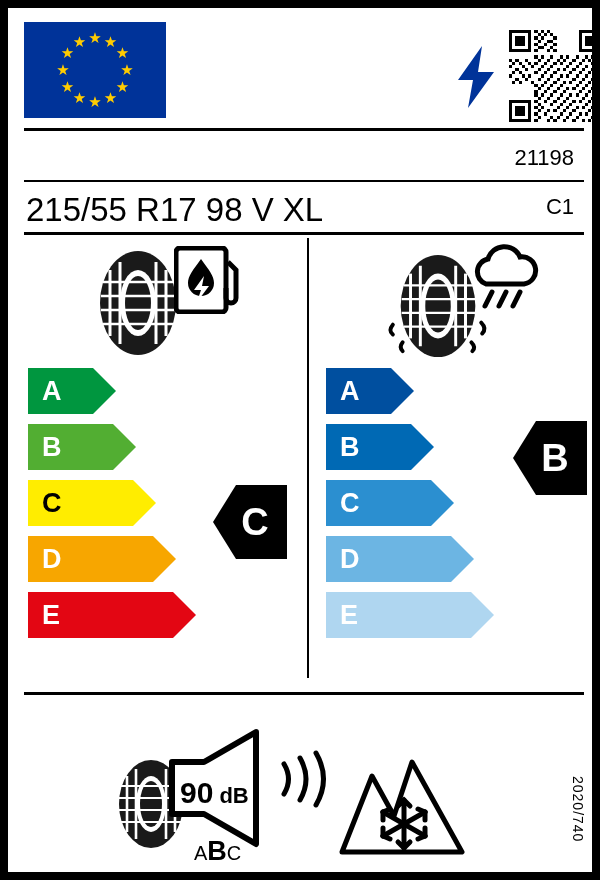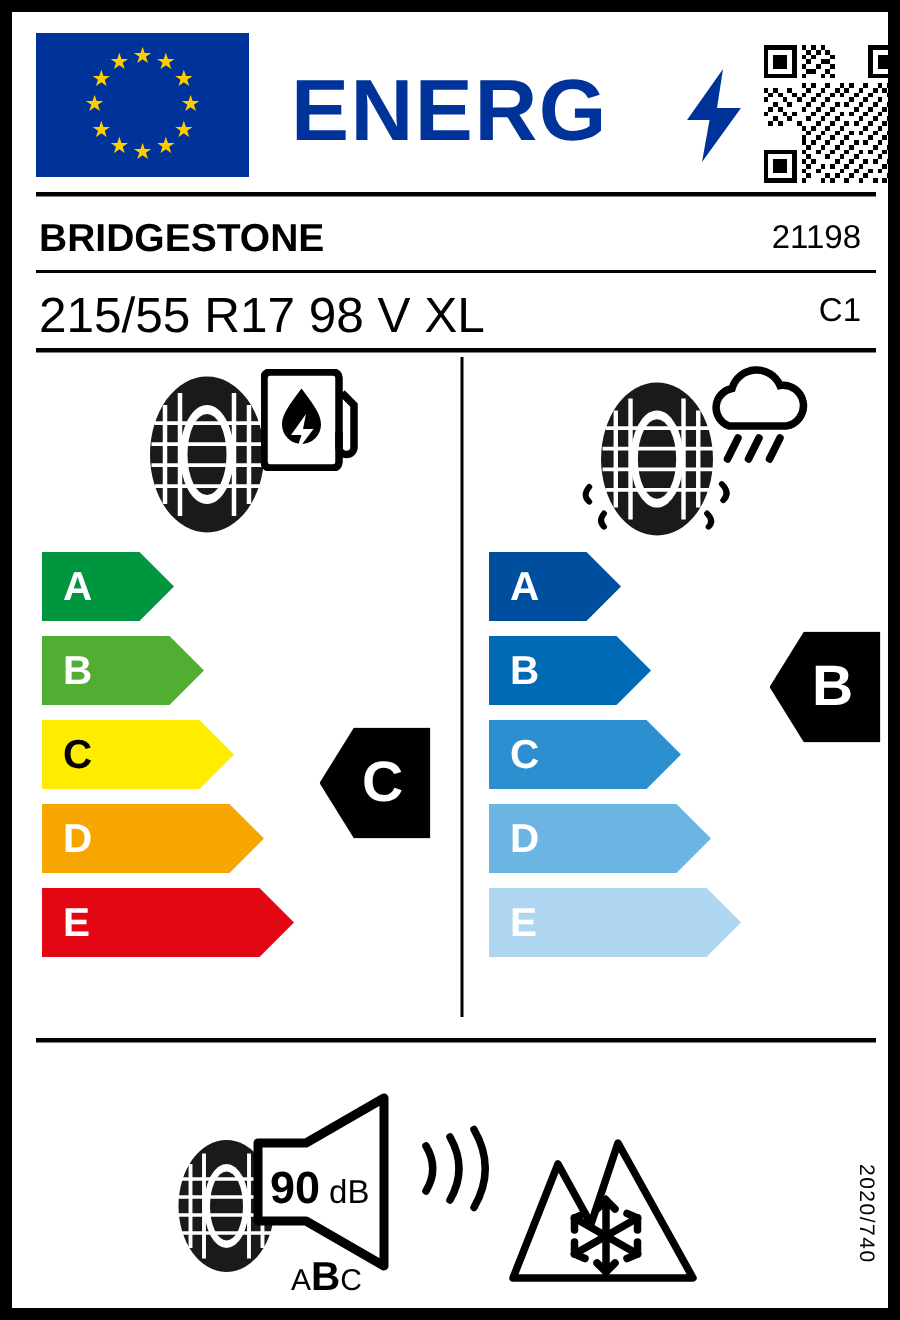--- a/index.html
+++ b/index.html
@@ -226,21 +226,20 @@
         <span class="star" style="left:36px; top:57px;">★</span>
         <span class="star" style="left:48px; top:68px;">★</span>
         <span class="star" style="left:63.5px; top:72px;">★</span>
         <span class="star" style="left:79px; top:68px;">★</span>
         <span class="star" style="left:91px; top:57px;">★</span>
         <span class="star" style="left:95.5px; top:40px;">★</span>
         <span class="star" style="left:91px; top:23px;">★</span>
         <span class="star" style="left:79px; top:12px;">★</span>
       </div>
 
-      <div class="energy-word">ENERG</div>
 
       <svg class="bolt" viewBox="0 0 40 62">
         <polygon points="26,0 2,34 17,34 12,62 38,26 22,26" fill="#003399"></polygon>
       </svg>
 
       <svg class="qr" viewBox="0 0 29 29" shape-rendering="crispEdges">
         <rect width="29" height="29" fill="#fff"></rect>
         <g fill="#000">
           <rect x="0" y="0" width="7" height="1"></rect>
             <rect x="0" y="6" width="7" height="1"></rect>
@@ -450,21 +449,20 @@
           <rect x="25" y="28" width="1" height="1"></rect>
         </g>
       </svg>
     </div>
 
     <div class="rule" style="top:120px;"></div>
     <div class="rule thin" style="top:172px;"></div>
     <div class="rule" style="top:224px;"></div>
     <div class="rule" style="top:684px;"></div>
 
-    <div class="brand">BRIDGESTONE</div>
     <div class="code">21198</div>
     <div class="size">215/55 R17 98 V XL</div>
     <div class="class">C1</div>
 
     <div class="vdivider"></div>
 
     <svg class="pic" style="left:78px; top:240px; width:105px; height:110px;" viewBox="0 0 105 110">
       <ellipse cx="52" cy="55" rx="38" ry="52" fill="#1a1a1a"></ellipse>
       <ellipse cx="52" cy="55" rx="18" ry="33" fill="#ffffff"></ellipse>
       <ellipse cx="52" cy="55" rx="13" ry="27" fill="#1a1a1a"></ellipse>
@@ -618,21 +616,21 @@
 
     <svg class="pic" style="left:268px; top:740px; width:54px; height:62px;" viewBox="0 0 54 62">
       <g fill="none" stroke="#000" stroke-width="5" stroke-linecap="round">
         <path d="M8 16 q9 15 0 30"></path>
         <path d="M24 10 q12 21 0 42"></path>
         <path d="M40 5 q15 26 0 52"></path>
       </g>
     </svg>
 
     <div class="noise-db" style="left:172px; top:768px;">
-      <span>90</span><span style="font-size:22px; font-weight:normal; margin-left:6px;">dB</span>
+      <span>90</span><span style="font-size:22px; font-weight:bold; margin-left:6px;">dB</span>
     </div>
 
     <div class="noise-class" style="left:186px; top:828px;">
       <span>A</span><span class="sel">B</span><span>C</span>
     </div>
 
     <svg class="pic" style="left:330px; top:740px; width:128px; height:110px;" viewBox="0 0 128 110">
       <path d="M4 104 L34 28 L56 68 L74 14 L124 104 Z" fill="none" stroke="#000" stroke-width="5" stroke-linejoin="round"></path>
       <g stroke="#000" stroke-width="5" stroke-linecap="round" transform="translate(66,76)">
         <path d="M0 -24 L0 24"></path>

